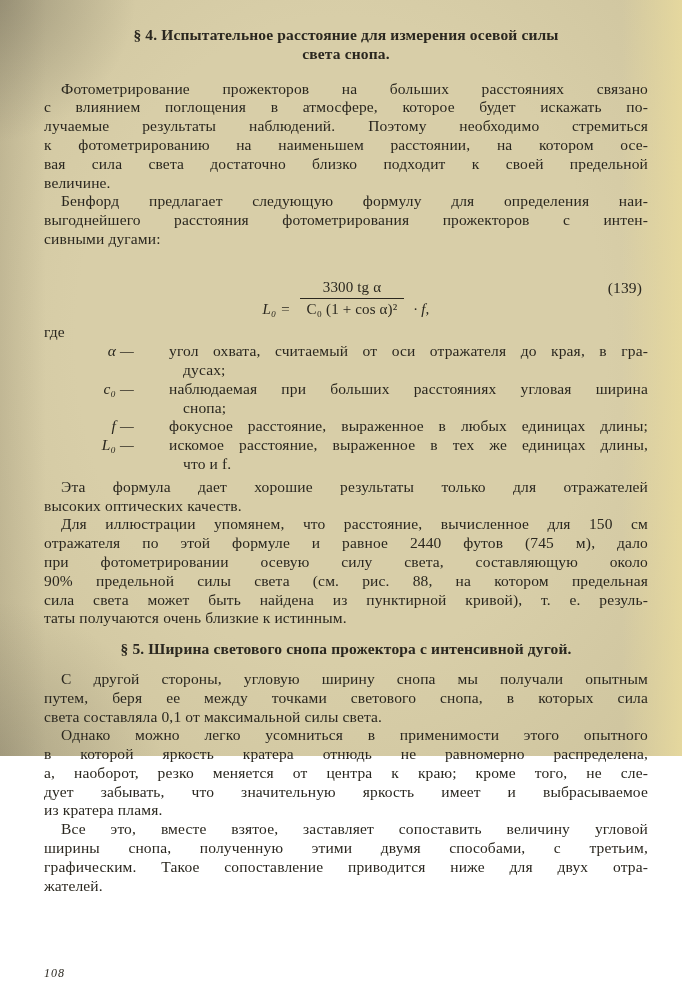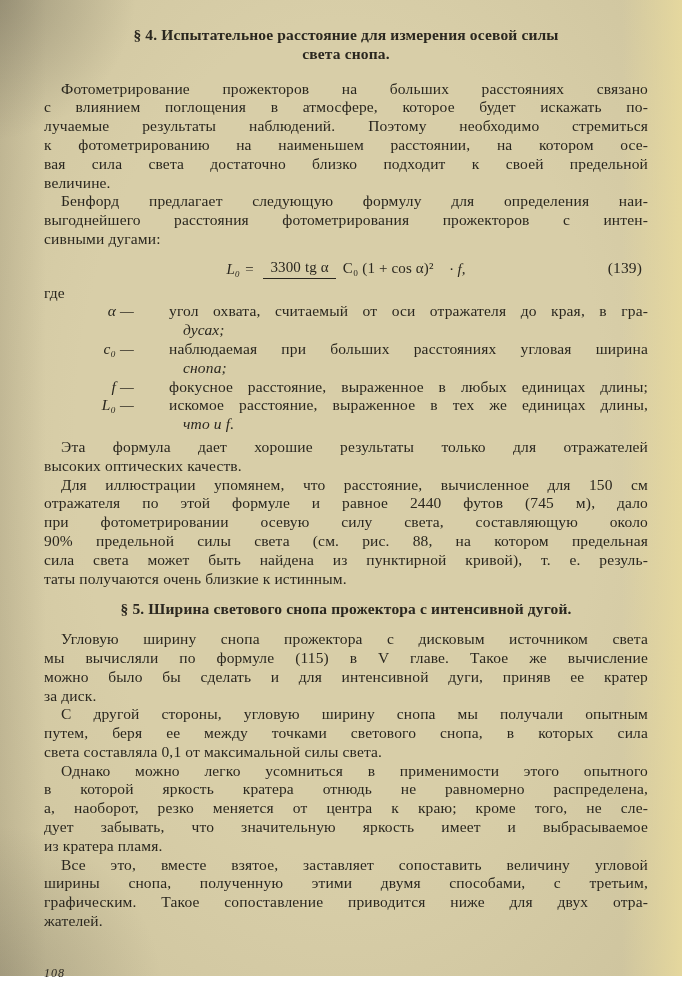--- a/index.html
+++ b/index.html
@@ -3,21 +3,21 @@
 <meta charset="utf-8">
 <style>
   html, body {
     margin: 0; padding: 0;
     width: 682px; height: 1004px;
     overflow: hidden;
     font-family: "Liberation Serif", "DejaVu Serif", serif;
   }
   .page {
     position: relative;
-    width: 682px; height: 976px;
+    width: 682px; height: 756px;
     color: #2a271f;
     background:
       radial-gradient(circle at -2% -1%, rgba(105,100,84,0.50), rgba(105,100,84,0) 150px),
       radial-gradient(circle at -1% 102%, rgba(105,100,84,0.35), rgba(105,100,84,0) 170px),
       linear-gradient(90deg, rgba(135,126,102,0.25), rgba(135,126,102,0) 46px),
       linear-gradient(270deg, rgba(233,219,158,0.85), rgba(233,219,158,0) 60px),
       radial-gradient(ellipse at 50% 45%, #d8cea8 55%, #cdc39d 100%);
   }
   .txt {
     position: absolute;
@@ -31,31 +31,31 @@
   .ind   { text-indent: 17px; }
   .heading {
     text-align: center; text-align-last: center;
     font-weight: 700;
     margin-bottom: 16px;
   }
   .heading .hline { text-align: center; text-align-last: center; }
   .h5 { margin-top: 12px; margin-bottom: 11px; }
   .formula-row { position: relative; text-align: center; text-align-last: center; margin: 9px 0 5px; }
   .formula { display: inline-flex; align-items: flex-end; gap: 9px; font-size: 15px; }
-  .frac { display: inline-flex; flex-direction: row; }
+  .frac { display: inline-flex; flex-direction: column; margin-top: 20px; }
   .frac .num { padding: 0 7px 1px; border-bottom: 1.2px solid #2a271f; text-align: center; text-align-last: center; }
   .frac .den { padding: 1px 7px 0; text-align: center; text-align-last: center; }
   .it { font-style: italic; }
   .eqno { position: absolute; right: 6px; top: 50%; transform: translateY(-50%); }
   .where { margin: 0; text-align: left; text-align-last: left; }
   .defs { margin: 0 0 4px 0; }
   .def-item { display: flex; }
   .def-sym { flex: none; width: 90px; text-align: right; padding-right: 7px; font-style: italic; white-space: nowrap; }
   .def-text { flex: 1 1 auto; min-width: 0; margin-left: 28px; }
-  .def-text .cont { text-align: center; text-align-last: left; padding-left: 14px; font-style: italic; }
+  .def-text .cont { text-align: center; text-align-last: left; padding-left: 14px; }
   .pgnum {
     position: absolute; left: 44px; top: 966px;
     font-style: italic; font-size: 12px; letter-spacing: 1px;
   }
 </style>
 </head>
 <body>
 
 <div class="page">
   <div class="txt">
@@ -135,26 +135,20 @@
       <div class="line">при фотометрировании осевую силу света, составляющую около</div>
       <div class="line">90% предельной силы света (см. рис. 88, на котором предельная</div>
       <div class="line">сила света может быть найдена из пунктирной кривой), т. е. резуль-</div>
       <div class="last">таты получаются очень близкие к истинным.</div>
     </div>
 
     <div class="heading h5">
       <div class="hline">§ 5. Ширина светового снопа прожектора с интенсивной дугой.</div>
     </div>
 
-    <div>
-      <div class="line ind">Угловую ширину снопа прожектора с дисковым источником света</div>
-      <div class="line">мы вычисляли по формуле (115) в V главе. Такое же вычисление</div>
-      <div class="line">можно было бы сделать и для интенсивной дуги, приняв ее кратер</div>
-      <div class="last">за диск.</div>
-    </div>
 
     <div>
       <div class="line ind">С другой стороны, угловую ширину снопа мы получали опытным</div>
       <div class="line">путем, беря ее между точками светового снопа, в которых сила</div>
       <div class="last">света составляла 0,1 от максимальной силы света.</div>
     </div>
 
     <div>
       <div class="line ind">Однако можно легко усомниться в применимости этого опытного</div>
       <div class="line">в которой яркость кратера отнюдь не равномерно распределена,</div>

